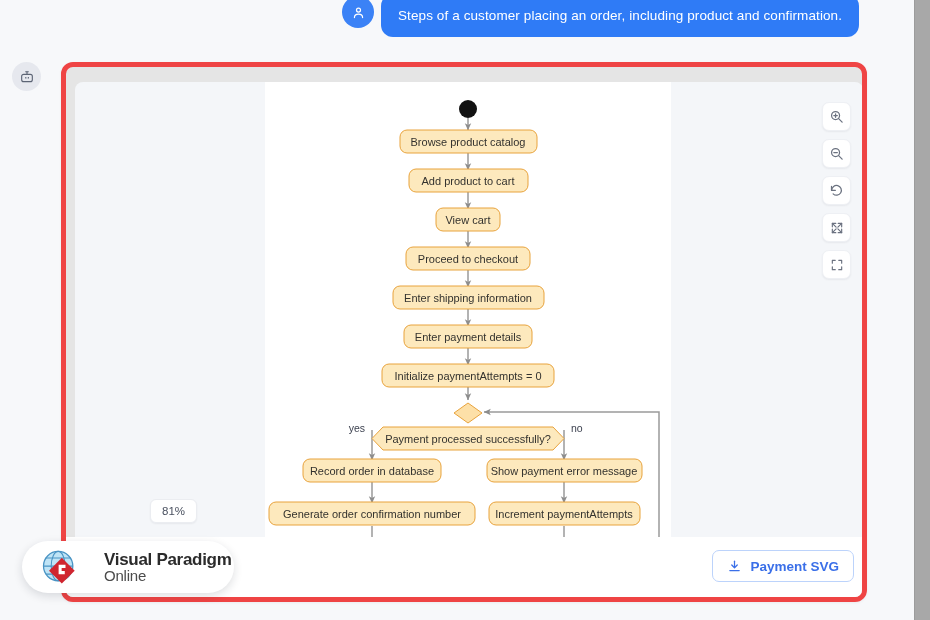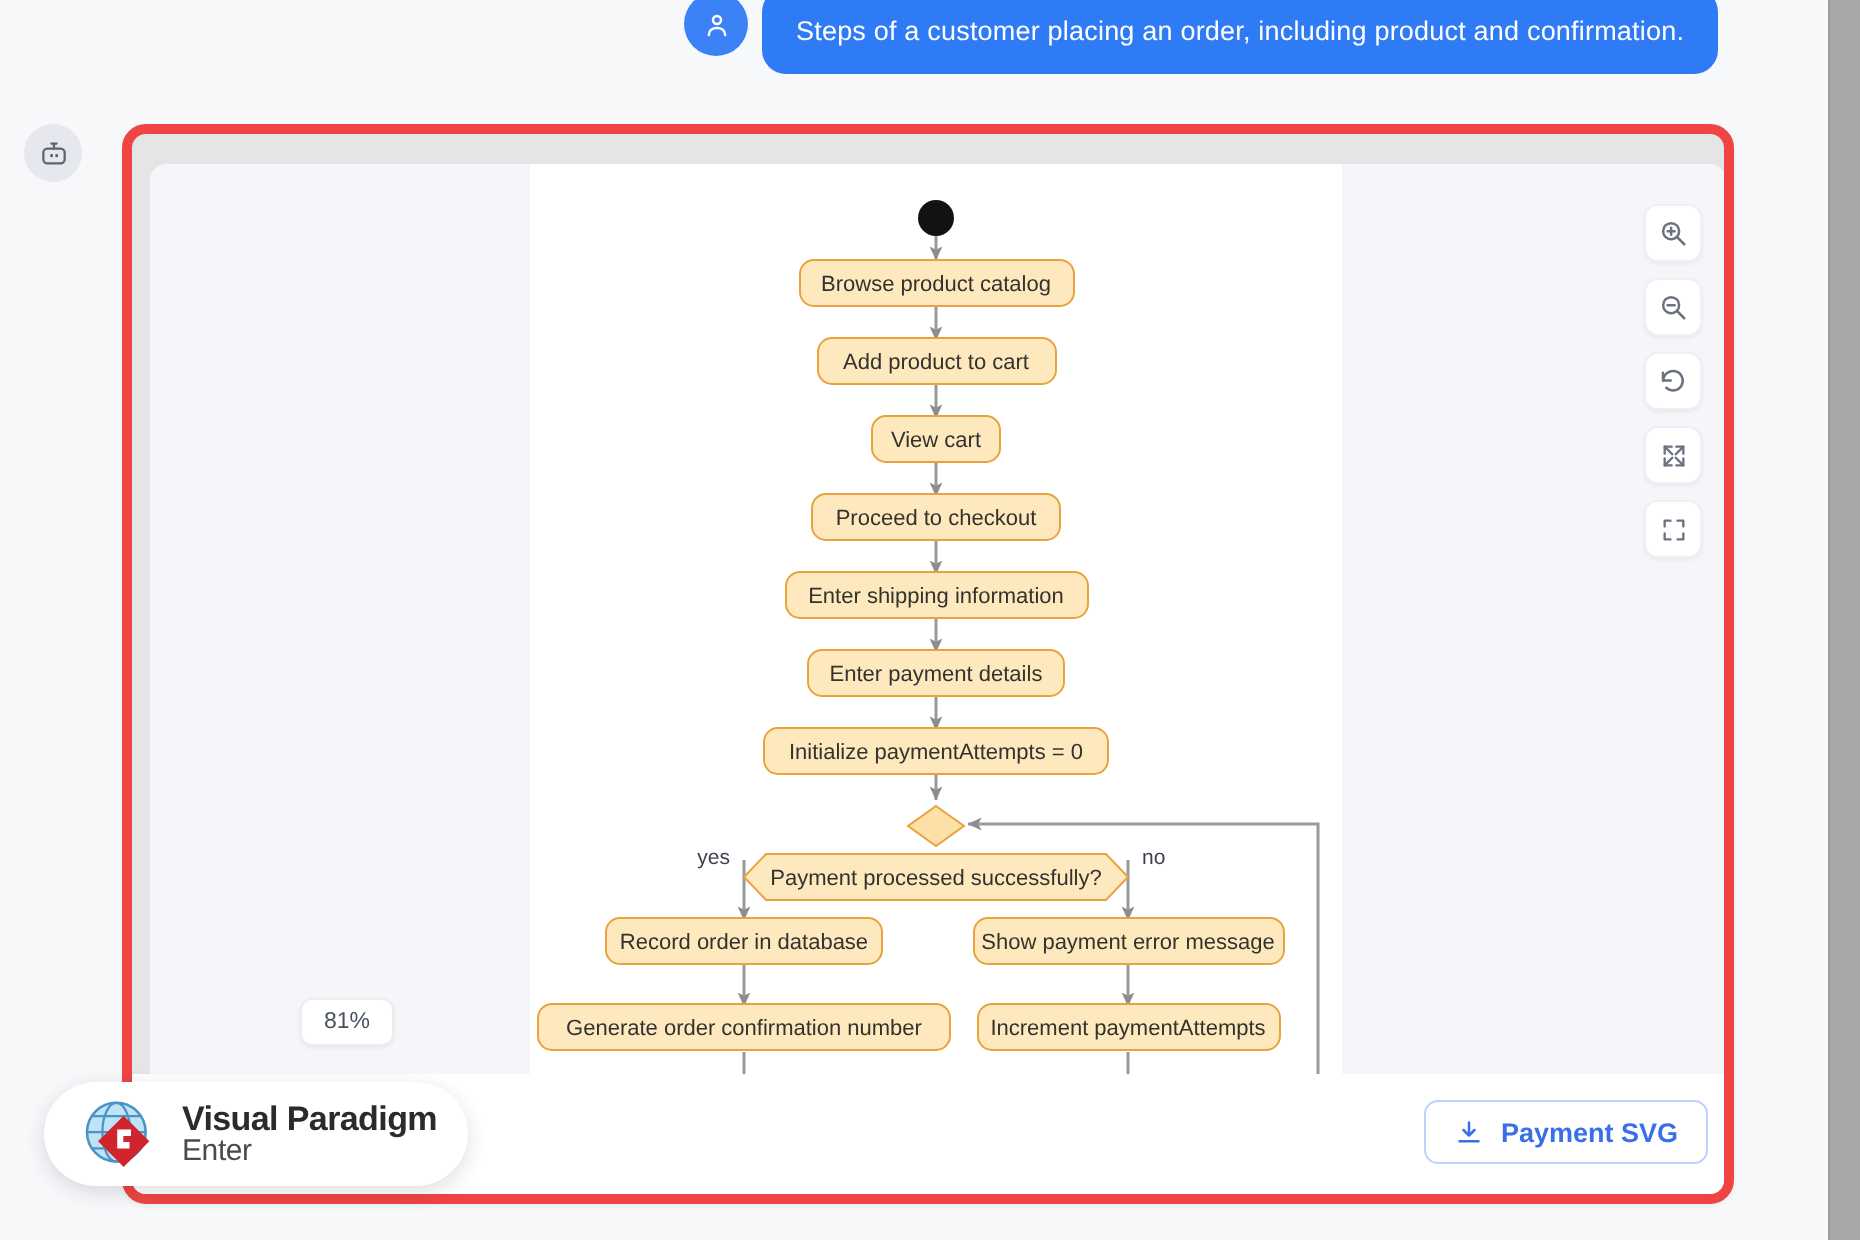--- a/index.html
+++ b/index.html
@@ -136,21 +136,21 @@
   
   .vp-logo {
     position: absolute; left: 22px; top: 541px;
     width: 212px; height: 52px;
     background: #ffffff;
     border-radius: 26px;
     box-shadow: 0 3px 10px rgba(20,25,40,0.14);
     display: flex; align-items: center;
     padding-left: 16px; gap: 9px;
   }
-  .vp-logo-text { line-height: 1.02; }
+  .vp-logo-text { line-height: 1.02; margin-left: 13px; }
   .vp-l1 {
     font-size: 17px; font-weight: bold; color: #2b2b2b;
     letter-spacing: -0.3px;
   }
   .vp-l2 { font-size: 15px; color: #4b4b4b; letter-spacing: -0.2px; }
 </style>
 </head>
 <body>
 
 <div id="root">
@@ -342,21 +342,21 @@
   <div class="vp-logo">
     <svg width="44" height="44" viewBox="0 0 48 48">
       <circle cx="22" cy="23" r="16" fill="#bfe4f6" stroke="#4a94c4" stroke-width="1.4"></circle>
       <ellipse cx="22" cy="23" rx="7.6" ry="16" fill="none" stroke="#4a94c4" stroke-width="1.2"></ellipse>
       <path d="M6 23h32M8.4 14.2h27.2M8.4 31.8h27.2" stroke="#4a94c4" stroke-width="1.2" fill="none"></path>
       <path d="M26 14 L40 28 L26 42 L12 28 Z" fill="#d0252f"></path>
       <path d="M22.5 21.5h7.5v3.6h-4.2v3.3h3.4v3.5h-6.7z" fill="#ffffff"></path>
     </svg>
     <div class="vp-logo-text">
       <div class="vp-l1">Visual Paradigm</div>
-      <div class="vp-l2">Enter</div>
+      <div class="vp-l2">Online</div>
     </div>
   </div>
 
   <div class="page-scroll-track">
     <div class="page-scroll-thumb"></div>
   </div>
 
 </div>
 
 </body></html>

